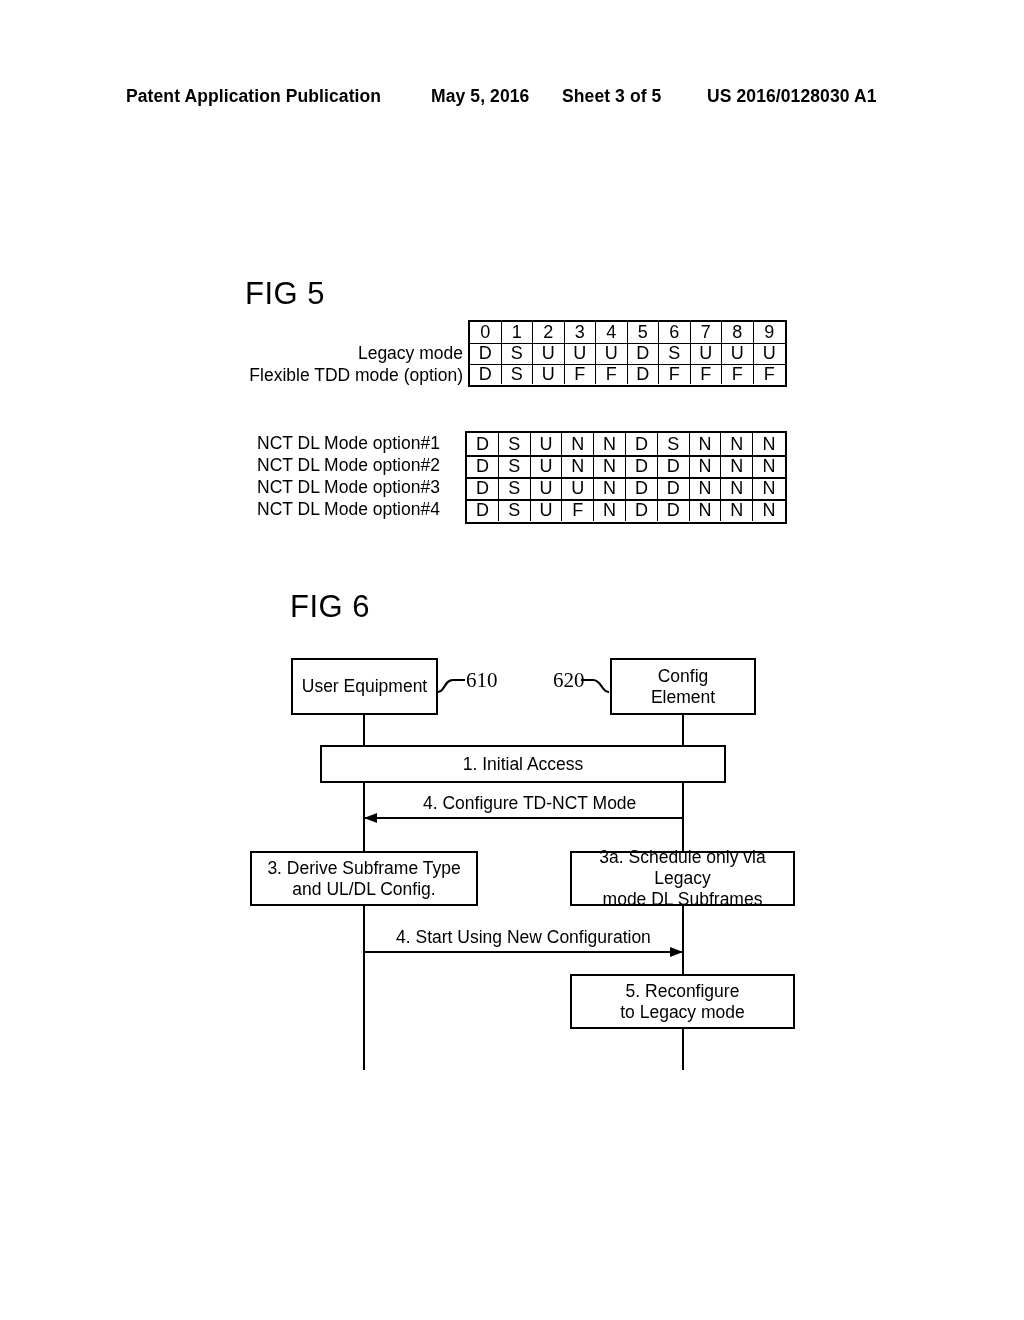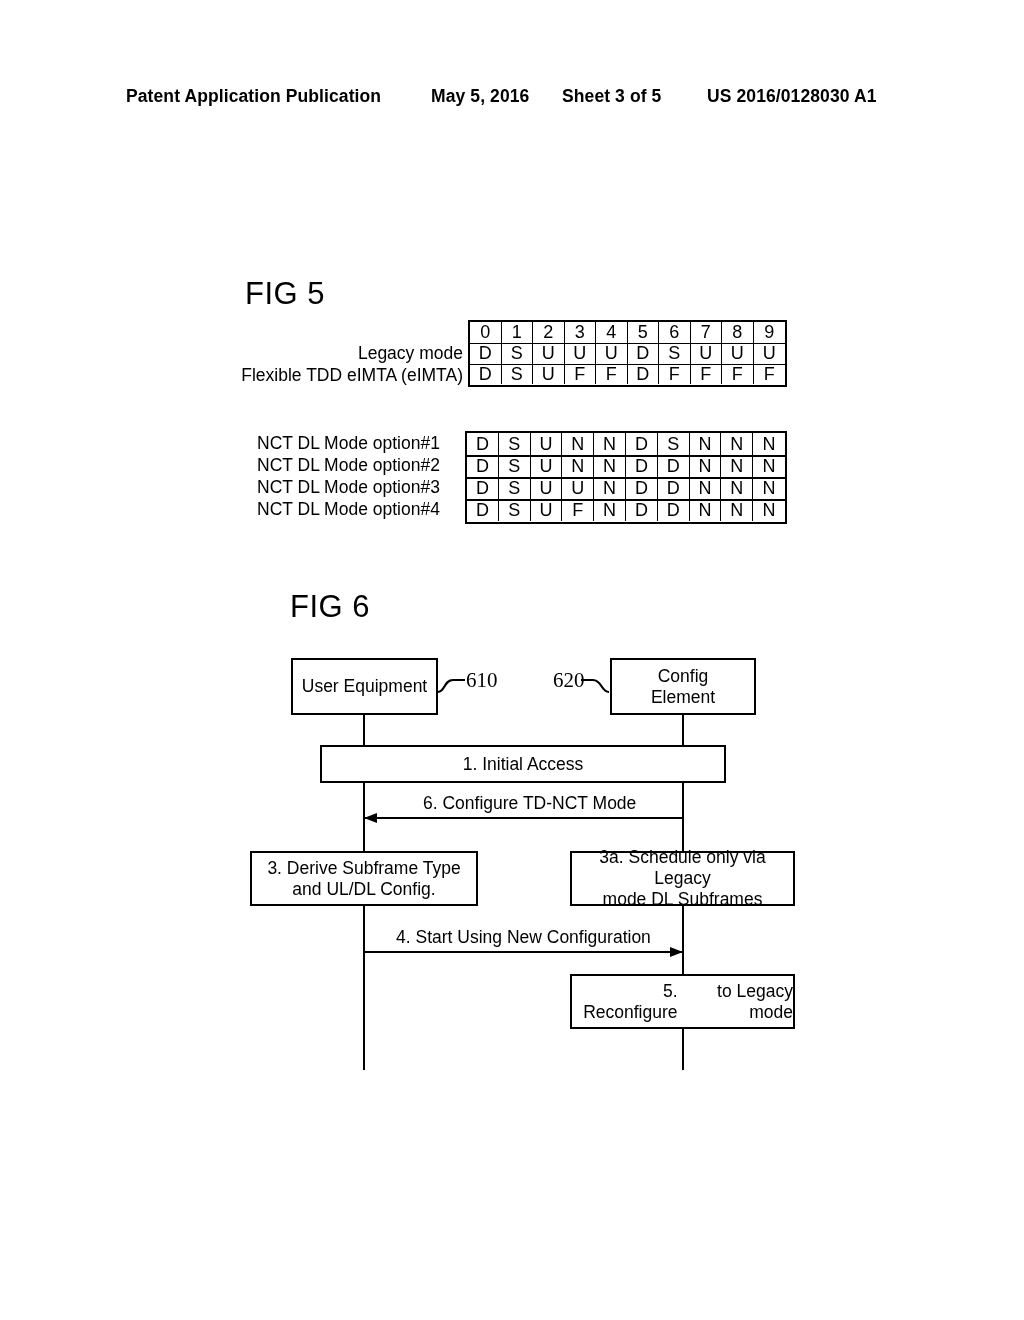--- a/index.html
+++ b/index.html
@@ -185,21 +185,21 @@
   <span class="hdr-pub">Patent Application Publication</span>
   <span class="hdr-date">May 5, 2016</span>
   <span class="hdr-sheet">Sheet 3 of 5</span>
   <span class="hdr-num">US 2016/0128030 A1</span>
 </div>
 
 <div id="fig5">
   <div class="fig-title" id="fig5-title">FIG 5</div>
 
   <div class="row-label right" id="f5-t1-lbl0" style="left:255px; top:344px; width:208px;">Legacy mode</div>
-  <div class="row-label right" id="f5-t1-lbl1" style="left:235px; top:366px; width:228px;">Flexible TDD eIMTA (eIMTA)</div>
+  <div class="row-label right" id="f5-t1-lbl1" style="left:235px; top:366px; width:228px;">Flexible TDD mode (option)</div>
 
   <div class="grid" id="f5-table1" style="left:468px; top:320px; width:319px; height:67px;">
     <div class="grow-sep" style="top:20.8px;  width:315px;"></div>
     <div class="grow-sep" style="top:41.6px;  width:315px;"></div>
   <div class="gcell" style="left: 0px; top: 0px; width: 31.5px; height: 20.8px;">0</div>
       <div class="gcell" style="left: 31.5px; top: 0px; width: 31.5px; height: 20.8px;">1</div>
       <div class="gcell" style="left: 63px; top: 0px; width: 31.5px; height: 20.8px;">2</div>
       <div class="gcell" style="left: 94.5px; top: 0px; width: 31.5px; height: 20.8px;">3</div>
       <div class="gcell" style="left: 126px; top: 0px; width: 31.5px; height: 20.8px;">4</div>
       <div class="gcell" style="left: 157.5px; top: 0px; width: 31.5px; height: 20.8px;">5</div>
@@ -304,33 +304,33 @@
     <path d="M0,12 L12,12 C21,12 20,24 28,24" fill="none" stroke="#000" stroke-width="2.2"></path>
   </svg>
   <div class="ref-num" style="left:553px; top:669px;">620</div>
 
   <div class="msg-box" style="left:320px; top:745px; width:406px; height:38px;">
     <span>1. Initial Access</span>
   </div>
 
   <div class="arrow-line" style="left:364px; top:817px; width:319px;"></div>
   <div class="arrow-head left" style="left:364px; top:812.5px;"></div>
-  <div class="arrow-label" style="left:419px; top:793px;">6. Configure TD-NCT Mode</div>
+  <div class="arrow-label" style="left:419px; top:793px;">4. Configure TD-NCT Mode</div>
 
   <div class="msg-box" style="left:250px; top:851px; width:228px; height:55px; flex-direction:column;">
     <span>3. Derive Subframe Type</span>
     <span>and UL/DL Config.</span>
   </div>
 
   <div class="msg-box" style="left:570px; top:851px; width:225px; height:55px; flex-direction:column;">
     <span>3a. Schedule only via Legacy</span>
     <span>mode DL Subframes</span>
   </div>
 
   <div class="arrow-line" style="left:364px; top:951px; width:319px;"></div>
   <div class="arrow-head right" style="left:670px; top:946.5px;"></div>
   <div class="arrow-label" style="left:392px; top:927px;">4. Start Using New Configuration</div>
 
-  <div class="msg-box" style="left:570px; top:974px; width:225px; height:55px; flex-direction:row;text-align:right;">
+  <div class="msg-box" style="left:570px; top:974px; width:225px; height:55px; flex-direction:column;">
     <span>5. Reconfigure</span>
     <span>to Legacy mode</span>
   </div>
 </div>
 
 </body></html>

